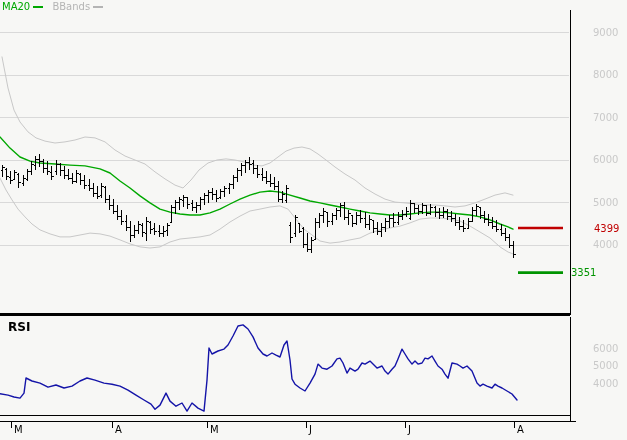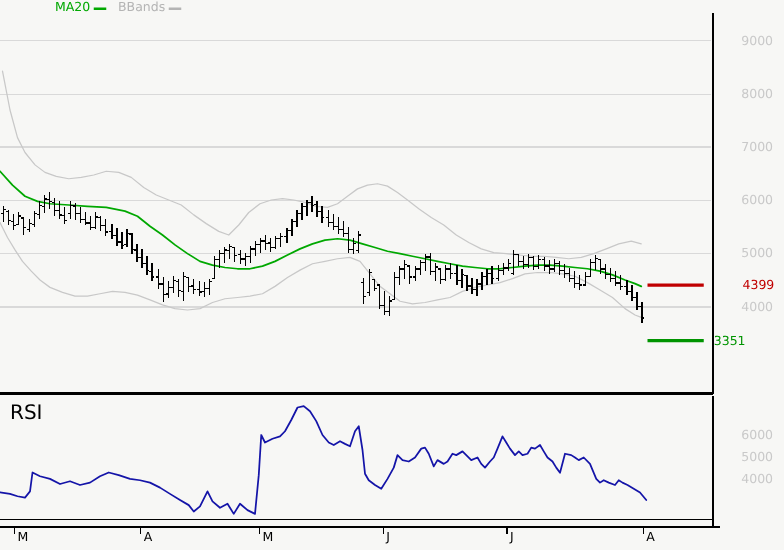--- a/index.html
+++ b/index.html
@@ -2,21 +2,21 @@
 <html><head>
 <meta charset="utf-8">
 <style>
   html,body{margin:0;padding:0;}
   body{width:627px;height:440px;background:#f7f7f5;font-family:"DejaVu Sans",sans-serif;position:relative;overflow:hidden;}
   .stage{position:absolute;left:0;top:0;width:627px;height:440px;}
   .legend{position:absolute;left:2px;top:1px;font-size:10px;line-height:12px;white-space:nowrap;}
   .legend .lg-label{vertical-align:middle;}
   .legend .swatch{display:inline-block;width:10px;border-top:2px solid #888;vertical-align:middle;margin:0 6px 0 3px;}
   .copyright{position:absolute;top:1px;right:66px;font-size:10px;font-style:italic;color:#000;letter-spacing:0px;}
-  .rsi-label{position:absolute;left:8px;top:320px;font-size:16px;color:#000;}
+  .rsi-label{position:absolute;left:8px;top:320px;font-size:12px;color:#000;font-weight:bold;}
   svg{position:absolute;left:0;top:0;}
 </style>
 </head>
 <body>
 
 <div class="stage">
   <svg id="chart-svg" width="627" height="440" viewBox="0 0 627 440">
     <g id="g-grid">
         <line x1="0" y1="32.5" x2="569" y2="32.5" stroke="#d9d9d9" stroke-width="1" shape-rendering="crispEdges"></line>
         <line x1="0" y1="75.5" x2="569" y2="75.5" stroke="#d9d9d9" stroke-width="1" shape-rendering="crispEdges"></line>
@@ -75,19 +75,19 @@
         <line x1="306.5" y1="421.5" x2="306.5" y2="427.5" stroke="#000000" stroke-width="1" shape-rendering="crispEdges"></line>
         <text x="309" y="433" font-size="10" font-family="DejaVu Sans, sans-serif" fill="#000">J</text>
         <line x1="405.5" y1="421.5" x2="405.5" y2="427.5" stroke="#000000" stroke-width="1" shape-rendering="crispEdges"></line>
         <text x="408" y="433" font-size="10" font-family="DejaVu Sans, sans-serif" fill="#000">J</text>
         <line x1="514.5" y1="421.5" x2="514.5" y2="427.5" stroke="#000000" stroke-width="1" shape-rendering="crispEdges"></line>
         <text x="517" y="433" font-size="10" font-family="DejaVu Sans, sans-serif" fill="#000">A</text>
       </g>
   </svg>
 
   <div class="legend">
-    <span class="lg-label" id="lg0" style="color: rgb(0, 168, 0); margin-left: 42px;">MA20</span><span class="swatch" id="sw0" style="border-top-color: rgb(0, 168, 0);"></span>
+    <span class="lg-label" id="lg0" style="color: rgb(0, 168, 0);">MA20</span><span class="swatch" id="sw0" style="border-top-color: rgb(0, 168, 0);"></span>
     <span class="lg-label" id="lg1" style="color: rgb(180, 180, 180);">BBands</span><span class="swatch" id="sw1" style="border-top-color: rgb(180, 180, 180);"></span>
   </div>
 
 
   <div class="rsi-label">RSI</div>
 </div>
 
 </body></html>

